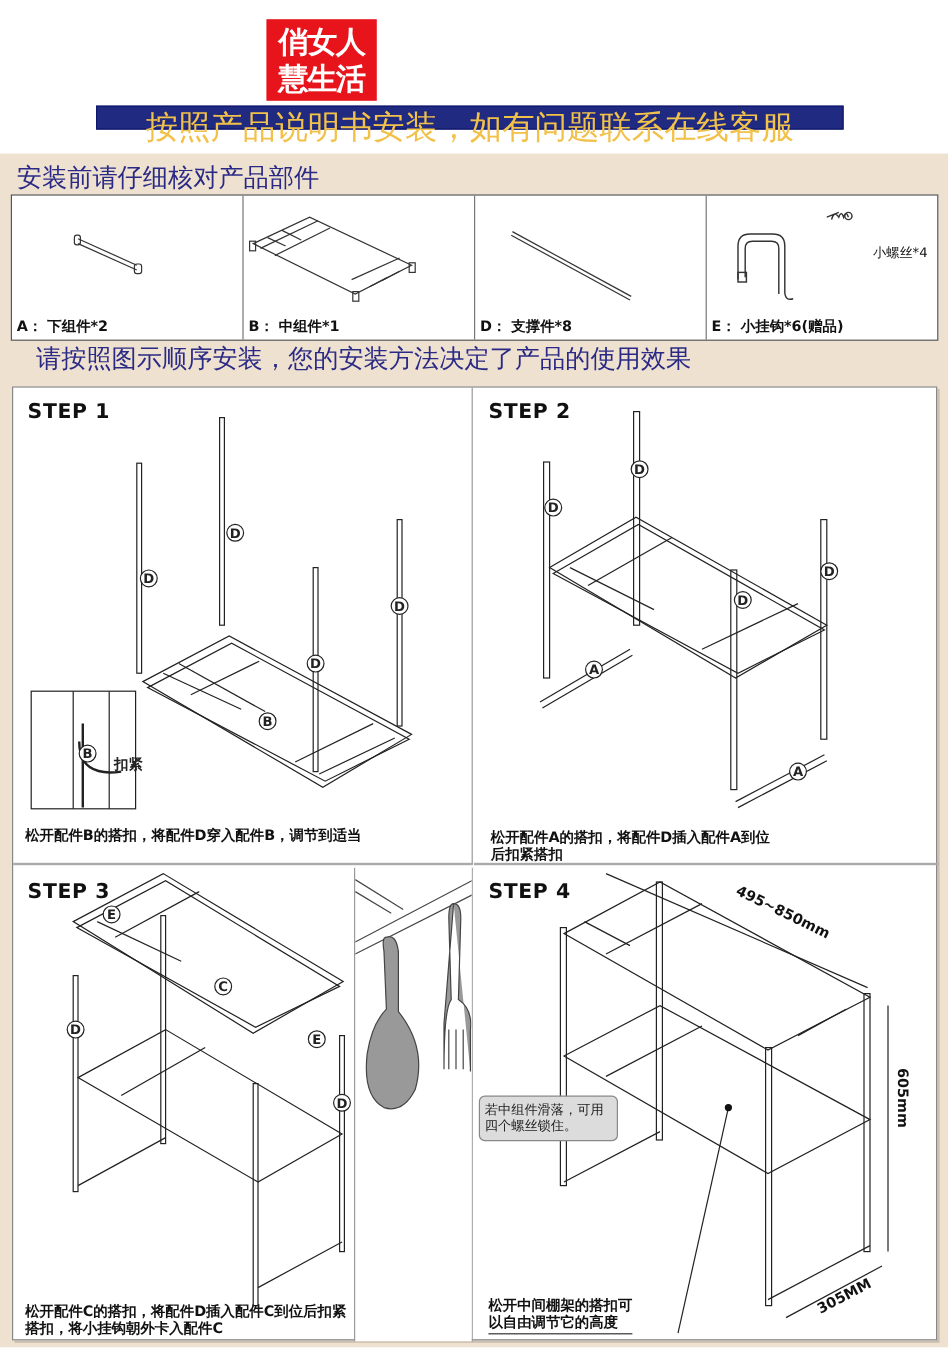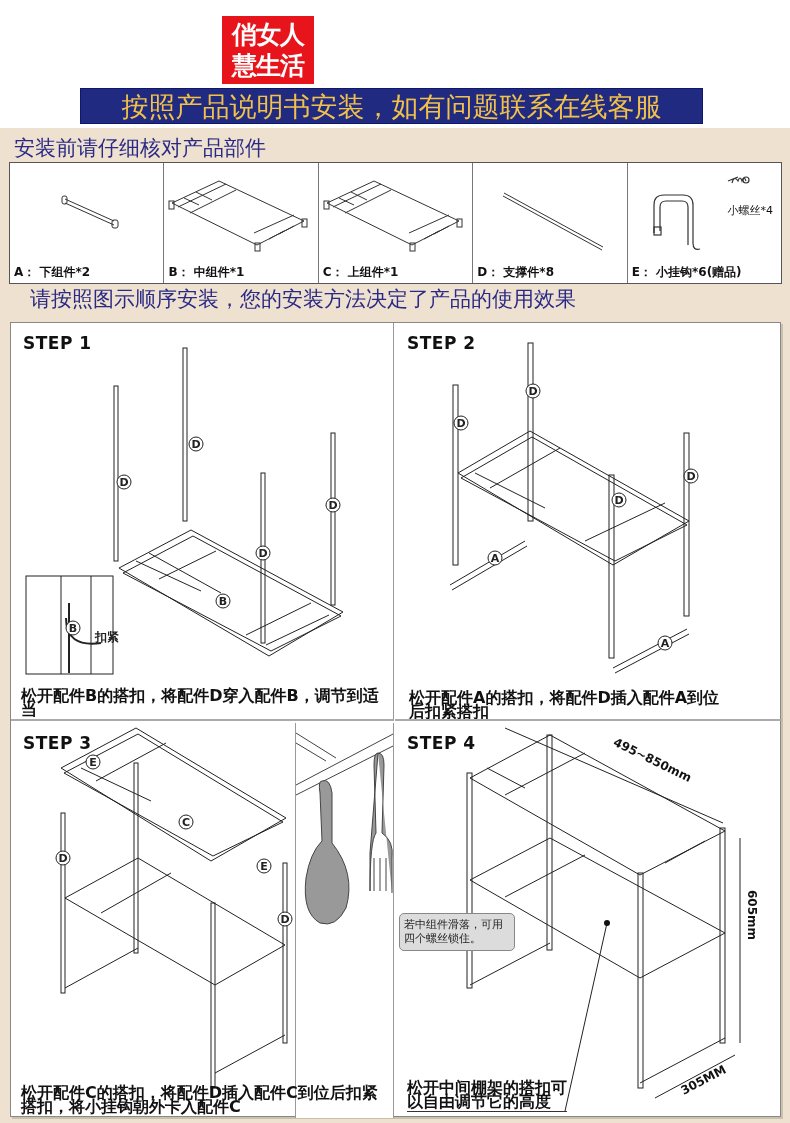--- a/index.html
+++ b/index.html
@@ -3,21 +3,21 @@
 <meta charset="utf-8">
 <style>
   * { box-sizing: border-box; margin: 0; padding: 0; }
   html, body { width: 790px; height: 1123px; overflow: hidden; }
   body { background: #ffffff; font-family: "DejaVu Sans", sans-serif; position: relative; }
 
   .header { position: absolute; left: 0; top: 0; width: 790px; height: 128px; background: #fff; }
   .brand-logo { position: absolute; left: 222px; top: 16px; width: 92px; height: 68px; background: #e8141c; color: #fff;
     font-weight: bold; font-size: 25px; line-height: 31px; text-align: center; padding-top: 3px; letter-spacing: -1px; }
   .main-title { position: absolute; left: 327px; top: 18px; font-size: 46px; font-weight: bold; color: #23288a; letter-spacing: 1px; line-height: 60px; }
-  .banner { position: absolute; left: 80px; top: 88px; width: 623px; height: 36px; background: #1f2a80; color: #f2c14a;
+  .banner { position: absolute; left: 80px; top: 88px; width: 623px; height: 20px; background: #1f2a80; color: #f2c14a;
     font-size: 27px; line-height: 36px; text-align: center; border: 1px solid #0f176b; }
 
   .beige { position: absolute; left: 0; top: 128px; width: 790px; height: 995px; background: #eee1cf; }
 
   .section-title { position: absolute; font-size: 21px; color: #2a2a86; line-height: 26px; text-align: center; }
   .parts-title { left: 14px; top: 135px; }
   .order-title { left: 14px; top: 286px; margin-left: 16px; }
 
   .parts-box { position: absolute; left: 9px; top: 162px; width: 773px; height: 122px; background: #fff; border: 1px solid #555; display: flex; }
   .part-cell { position: relative; flex: 1; border-right: 1px solid #777; }
@@ -26,21 +26,21 @@
   .part-cell svg { position: absolute; left: 0; top: 0; }
   .screw-label { position: absolute; right: 8px; top: 40px; font-size: 11px; color: #111; }
 
   .steps { position: absolute; left: 10px; top: 322px; width: 771px; height: 795px; background: #fff; border: 1px solid #888; box-shadow: 2px 2px 0 #cbbfae; }
   .step { position: absolute; overflow: hidden; }
   .step1 { left: 0; top: 0; width: 383px; height: 398px; border-right: 1px solid #999; border-bottom: 2px solid #aaa; }
   .step2 { left: 384px; top: 0; width: 387px; height: 398px; border-bottom: 2px solid #aaa; }
   .step3 { left: 0; top: 400px; width: 383px; height: 395px; border-right: 1px solid #999; }
   .step4 { left: 384px; top: 400px; width: 387px; height: 395px; }
   .step-title { position: absolute; left: 12px; top: 10px; font-size: 17px; font-weight: 900; color: #111; letter-spacing: 0.5px; font-family: "DejaVu Sans", sans-serif; }
-  .step-desc { position: absolute; font-size: 16px; line-height: 14px; color: #111; font-weight: bold; }
+  .step-desc { position: absolute; font-size: 12px; line-height: 14px; color: #111; font-weight: bold; }
   .step svg { position: absolute; left: 0; top: 0; }
 
   .hook-panel { position: absolute; left: 284px; top: 0; width: 99px; height: 395px; border-left: 1px solid #999; background: #fff; }
   .hook-text { position: absolute; left: 6px; top: 224px; width: 92px; font-size: 12.5px; line-height: 14px; color: #111; }
 
   .callout { position: absolute; left: 4px; top: 190px; width: 116px; height: 38px; background: #dcdcdc; border: 1px solid #888; border-radius: 5px;
     font-size: 11px; line-height: 14px; color: #222; padding: 4px 4px; }
   .dim-label { position: absolute; font-size: 12px; font-weight: bold; color: #111; font-family: "DejaVu Sans", sans-serif; }
 </style>
 </head>
@@ -80,38 +80,20 @@
           <line x1="26" y1="50" x2="72" y2="27"></line>
         <line x1="105" y1="76" x2="120" y2="68"></line>
           <line x1="115" y1="71" x2="130" y2="63"></line>
         <line x1="90" y1="70" x2="130" y2="52"></line>
         <rect x="5" y="38" width="5" height="8"></rect>
           <rect x="138" y="56" width="5" height="8"></rect>
           <rect x="91" y="80" width="5" height="8"></rect>
       </g>
     </svg>
     <div class="part-label">B：  中组件*1</div>
-  </div>
-  <div class="part-cell">
-    <svg width="154" height="100" viewBox="0 0 154 100">
-      <g stroke="#333" fill="none" stroke-width="1">
-        <polygon points="8,40 55,18 140,58 93,82"></polygon>
-        <line x1="20" y1="35" x2="35" y2="42"></line>
-          <line x1="32" y1="29" x2="48" y2="37"></line>
-        <line x1="14" y1="44" x2="62" y2="21"></line>
-          <line x1="26" y1="50" x2="72" y2="27"></line>
-        <line x1="105" y1="76" x2="120" y2="68"></line>
-          <line x1="115" y1="71" x2="130" y2="63"></line>
-        <line x1="90" y1="70" x2="130" y2="52"></line>
-        <rect x="5" y="38" width="5" height="8"></rect>
-          <rect x="138" y="56" width="5" height="8"></rect>
-          <rect x="91" y="80" width="5" height="8"></rect>
-      </g>
-    </svg>
-    <div class="part-label">C：  上组件*1</div>
   </div>
   <div class="part-cell">
     <svg width="154" height="100" viewBox="0 0 154 100">
       <g stroke="#333" fill="none" stroke-width="1">
         <line x1="30" y1="33" x2="129" y2="87"></line>
           <line x1="31" y1="30" x2="130" y2="84"></line>
       </g>
     </svg>
     <div class="part-label">D：  支撑件*8</div>
   </div>

